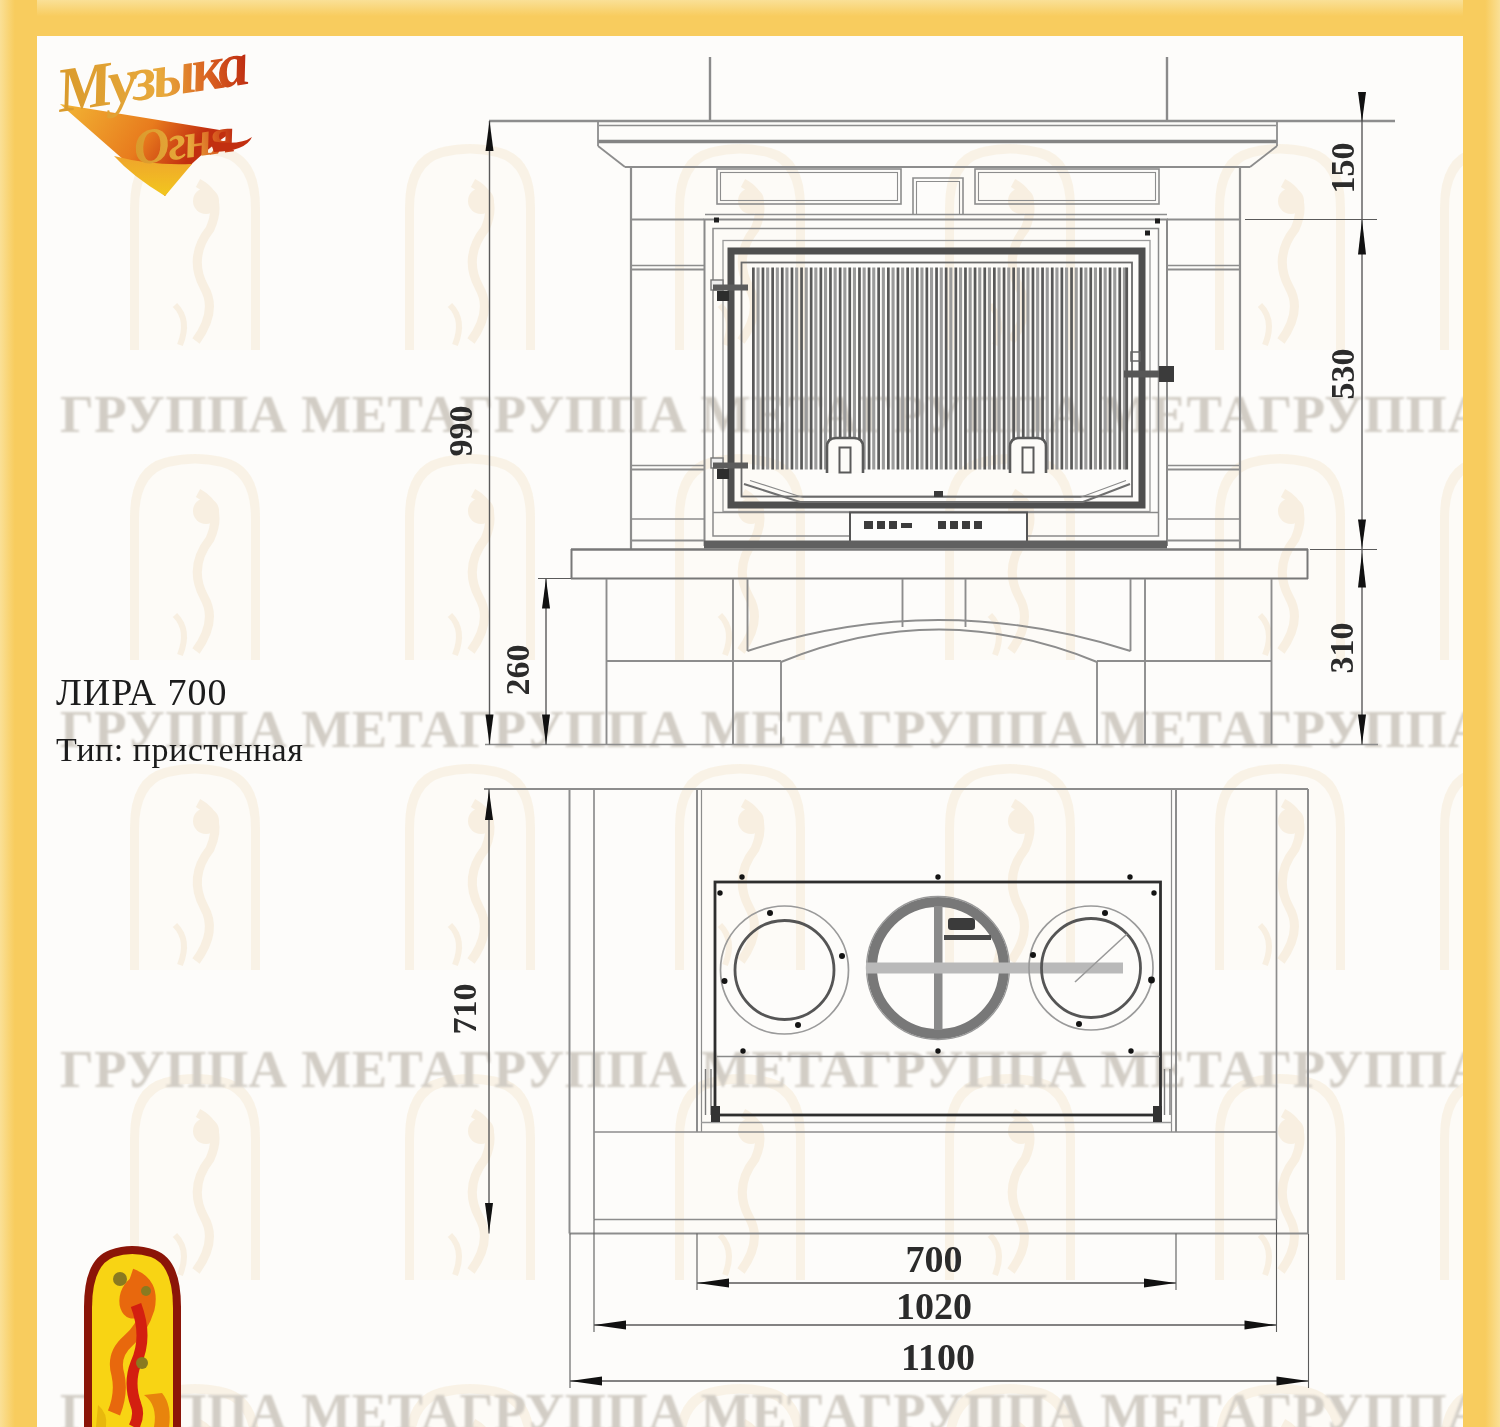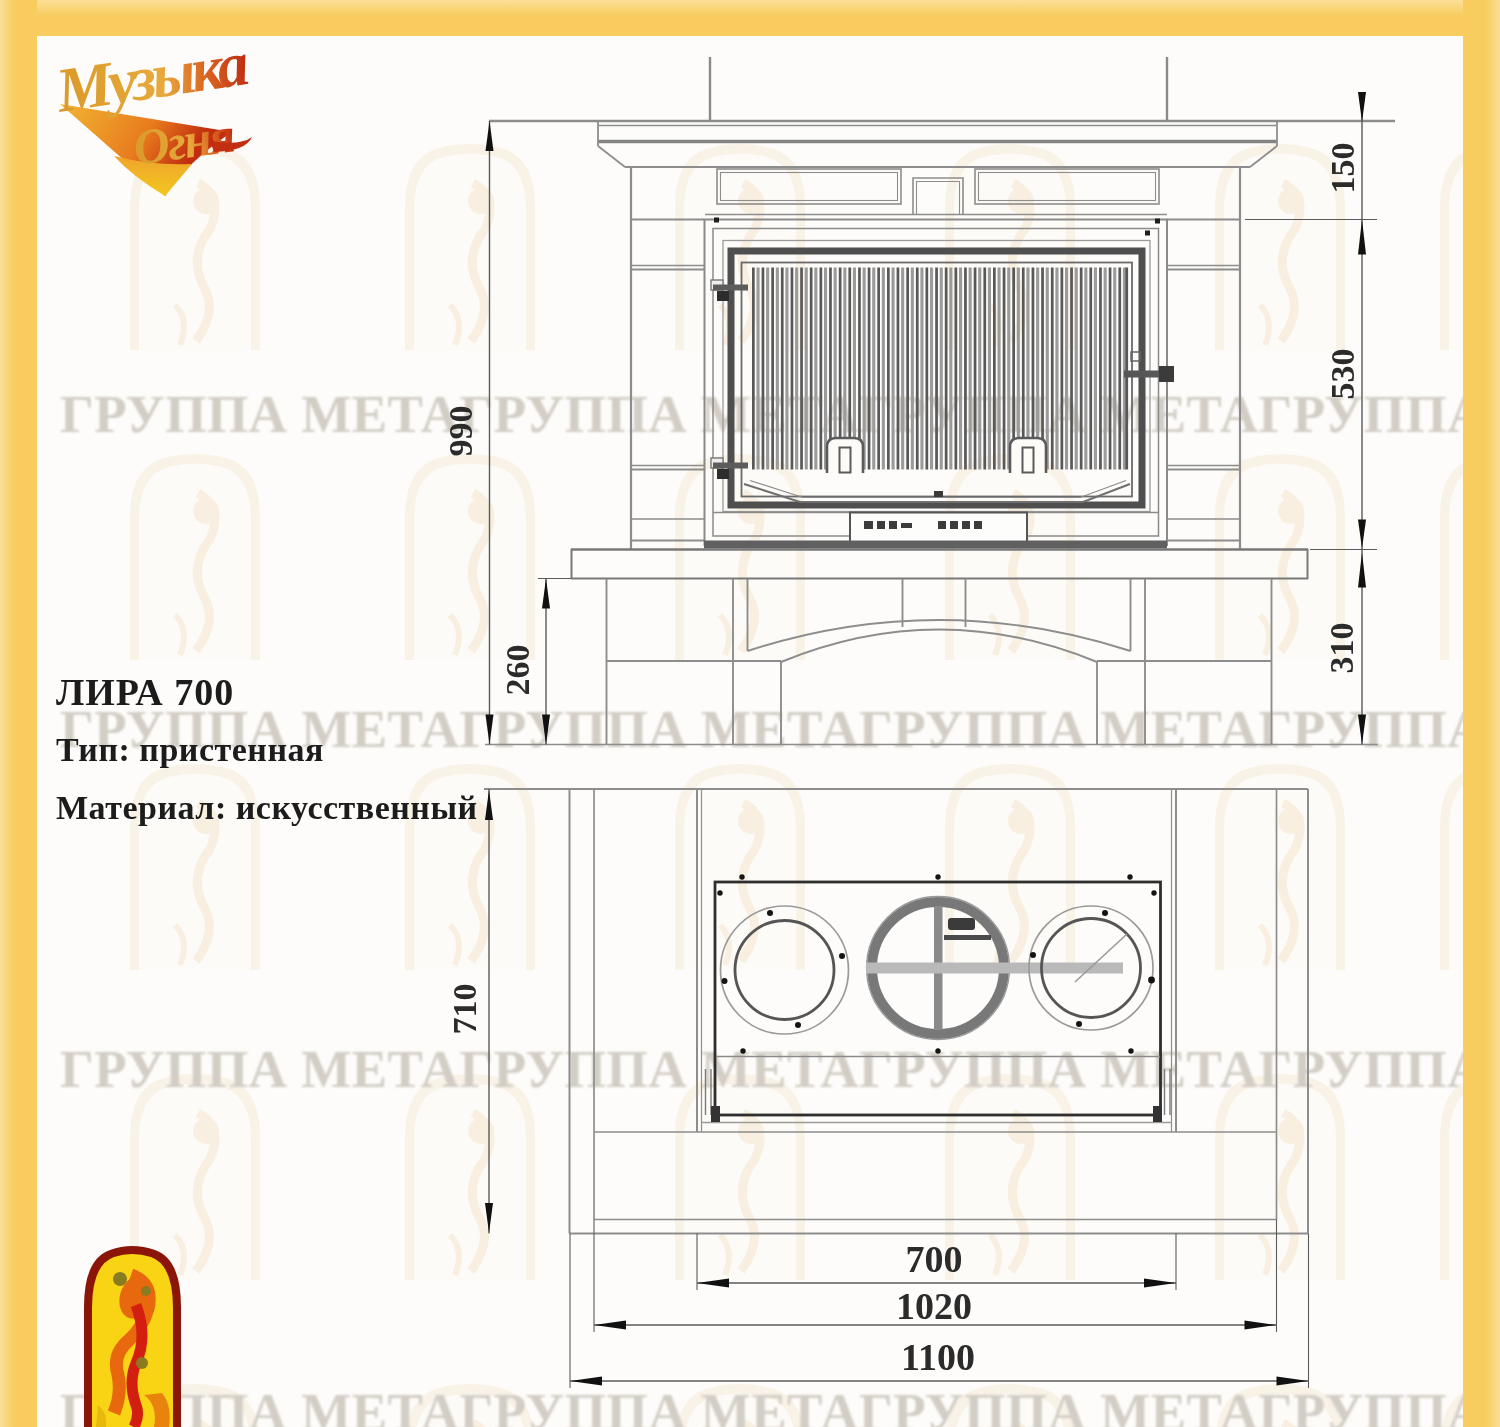--- a/index.html
+++ b/index.html
@@ -1,19 +1,19 @@
 <!DOCTYPE html>
 <html><head>
 <meta charset="utf-8">
 <style>
   html,body{margin:0;padding:0;}
   .page{position:relative;width:1500px;height:1427px;background:#FDFCFA;overflow:hidden;font-family:"Liberation Serif",serif;}
   .wm-text{position:absolute;left:60px;width:1600px;font-family:"Liberation Serif",serif;font-weight:bold;font-size:53px;color:#D2CDC5;letter-spacing:0.5px;white-space:nowrap;filter:blur(0.8px);}
   .border{position:absolute;background:#F8CC5F;}
-  .txtblock{position:absolute;left:56px;top:672px;font-family:"Liberation Serif",serif;font-weight:bold;color:#1c1c1c;}
+  .txtblock{position:absolute;left:56px;top:672px;font-family:"Liberation Serif",serif;font-weight:normal;color:#1c1c1c;}
   .txtblock .l1{font-size:38px;line-height:40px;letter-spacing:1px;}
   .txtblock .ln{font-size:34px;line-height:39.5px;letter-spacing:0.5px;margin-top:18px;}
 </style>
 </head>
 <body>
 <div class="page">
 
 <svg id="wmarches" width="1500" height="1427" style="position:absolute;left:0;top:0;opacity:0.45;">
   <defs>
     <g id="arch">
@@ -437,21 +437,20 @@
   <text x="934" y="1272" font-size="38">700</text>
   <text x="934" y="1319" font-size="38">1020</text>
   <text x="938" y="1370" font-size="38">1100</text>
 </g>
 
 </svg>
 
 <div class="txtblock">
   <div class="l1">ЛИРА 700</div>
   <div class="ln">Тип: пристенная</div>
-  <div class="ln">Материал: искусственный</div>
 </div>
 
 <svg width="260" height="190" viewBox="0 0 260 190" style="position:absolute;left:52px;top:44px;filter:blur(0.6px);overflow:visible;">
   <defs>
     <linearGradient id="lgT" x1="0" y1="0" x2="1" y2="0">
       <stop offset="0" stop-color="#D99A2B"></stop>
           <stop offset="0.55" stop-color="#E8A93C"></stop>
           <stop offset="0.8" stop-color="#D96020"></stop>
           <stop offset="1" stop-color="#BE2D12"></stop>
     </linearGradient>

